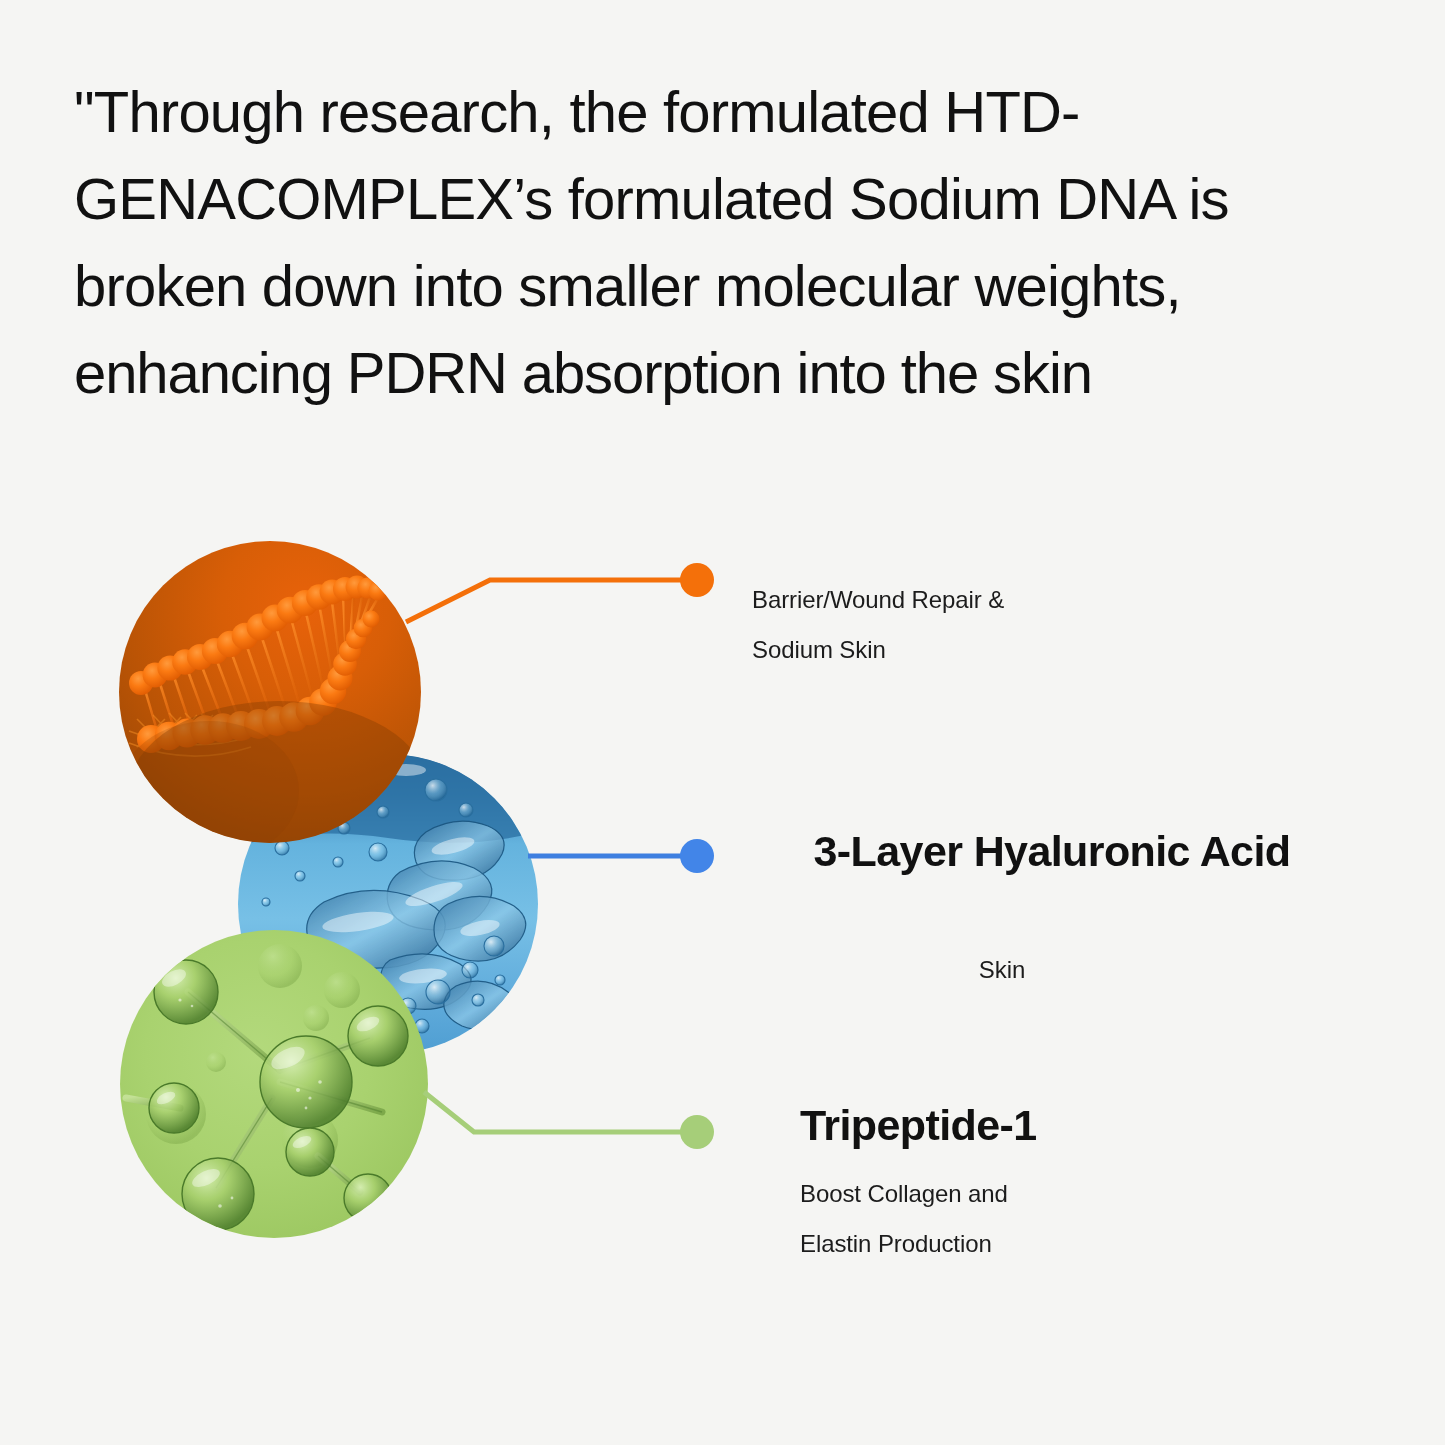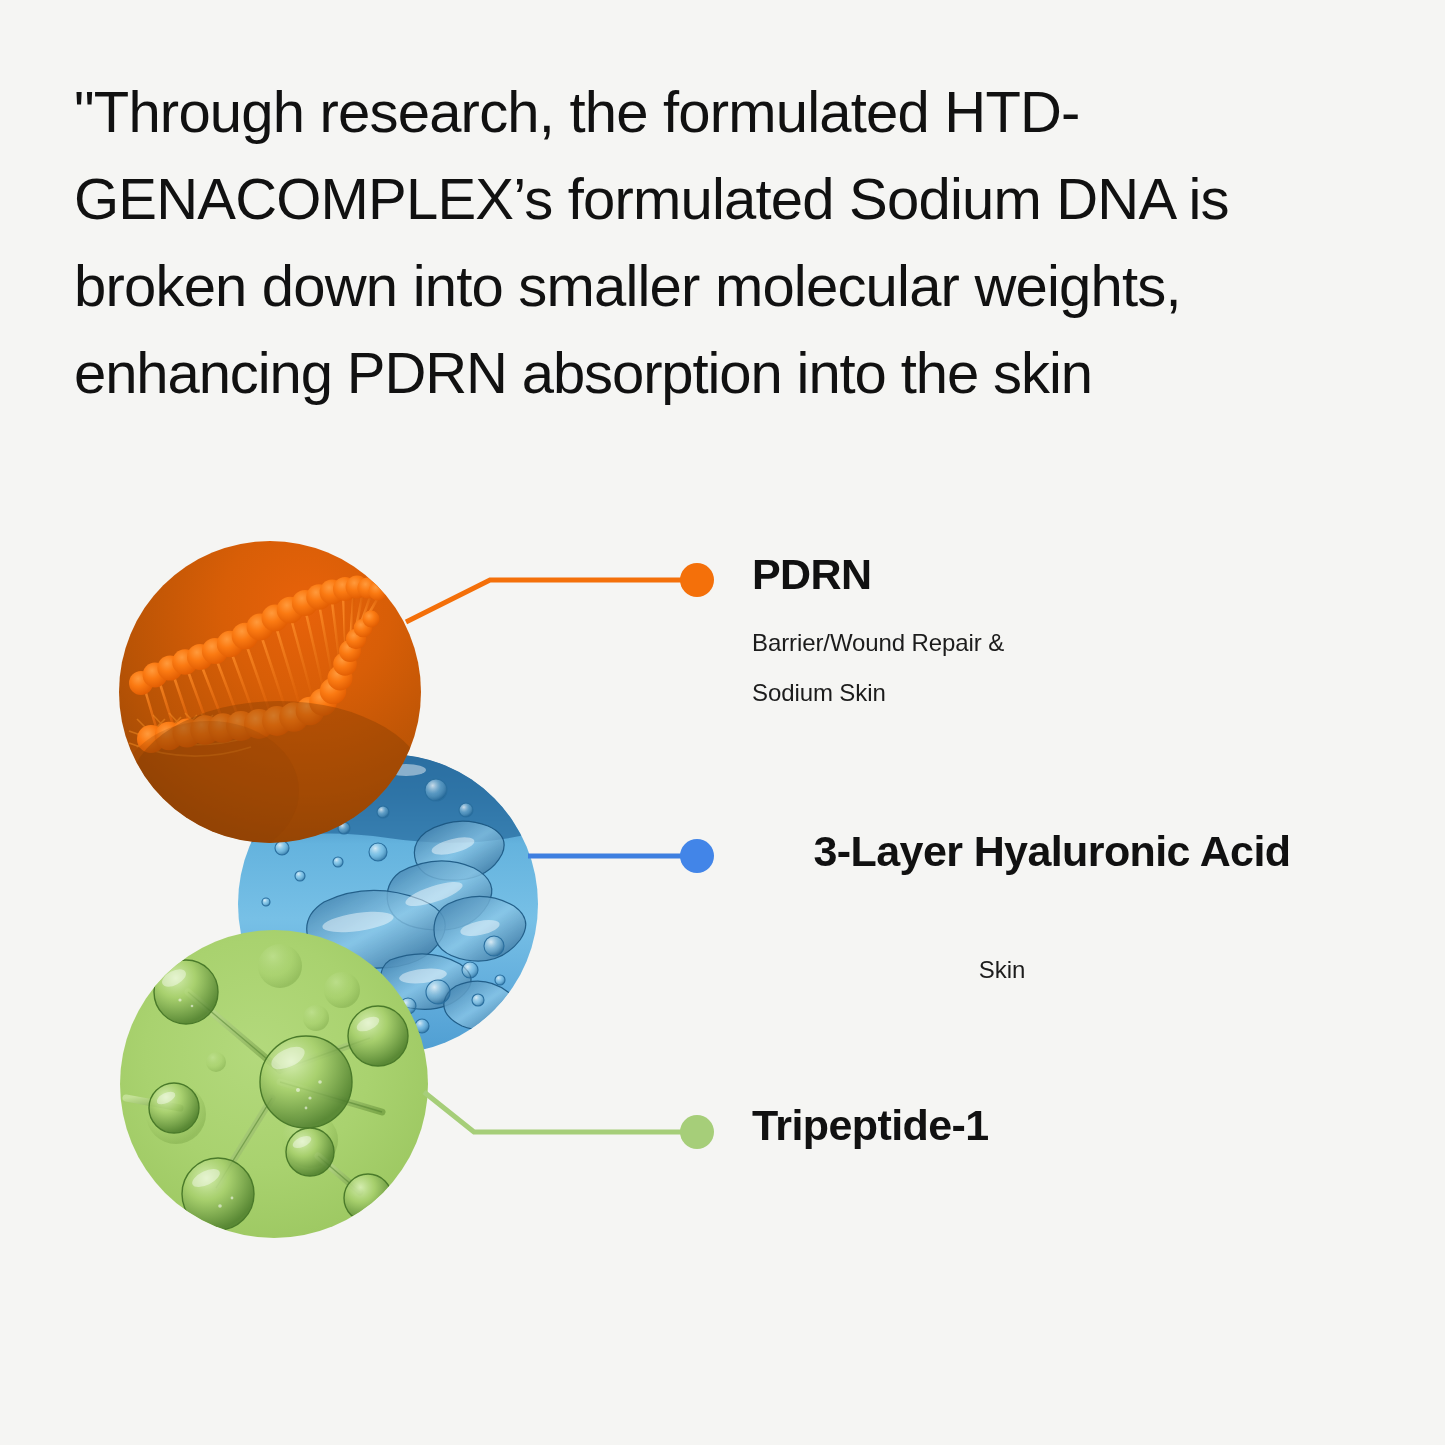--- a/index.html
+++ b/index.html
@@ -126,21 +126,21 @@
     margin-top: 22px;
     font-size: 24px;
     font-weight: 400;
     color: #1c1c1c;
     line-height: 50px;
     letter-spacing: -0.1px;
     width: 470px;
   }
   .block-pdrn { top: 553px; }
   .block-ha   { top: 830px; text-align: center; }
-  .block-tri  { top: 1104px; }
+  .block-tri  { top: 1104px; margin-left: 48px; }
   .block-ha .desc { width: 500px; }
 </style>
 </head>
 <body>
 
 <div class="page">
 
   <div class="headline">
     <span>"Through research, the formulated HTD-</span><br>
     <span>GENACOMPLEX’s formulated Sodium DNA is</span><br>
@@ -400,33 +400,36 @@
       <circle cx="697" cy="580" r="17" fill="#F4700A"></circle>
 
       <line x1="528" y1="856" x2="688" y2="856" stroke="#3E7FE0" stroke-width="5"></line>
       <circle cx="697" cy="856" r="17" fill="#4285E8"></circle>
 
       <polyline points="424,1092 474,1132 688,1132" fill="none" stroke="#A6CE79" stroke-width="5"></polyline>
       <circle cx="697" cy="1132" r="17" fill="#A6CE79"></circle>
     </svg>
 
     <div class="label-block block-pdrn">
-      <div class="title">PDRN</div>
       <div class="desc">
         <span>Barrier/Wound Repair &amp;</span><br>
         <span>Sodium Skin</span>
       </div>
     </div>
 
     <div class="label-block block-ha">
       <div class="title">3-Layer Hyaluronic Acid</div>
       <div class="desc">
         <br>
         <span>Skin</span>
       </div>
     </div>
 
     <div class="label-block block-tri">
       <div class="title">Tripeptide-1</div>
+      <div class="desc">
+        <span>Boost Collagen and</span><br>
+        <span>Elastin Production</span>
+      </div>
     </div>
 
   </div>
 </div>
 
 </body></html>

